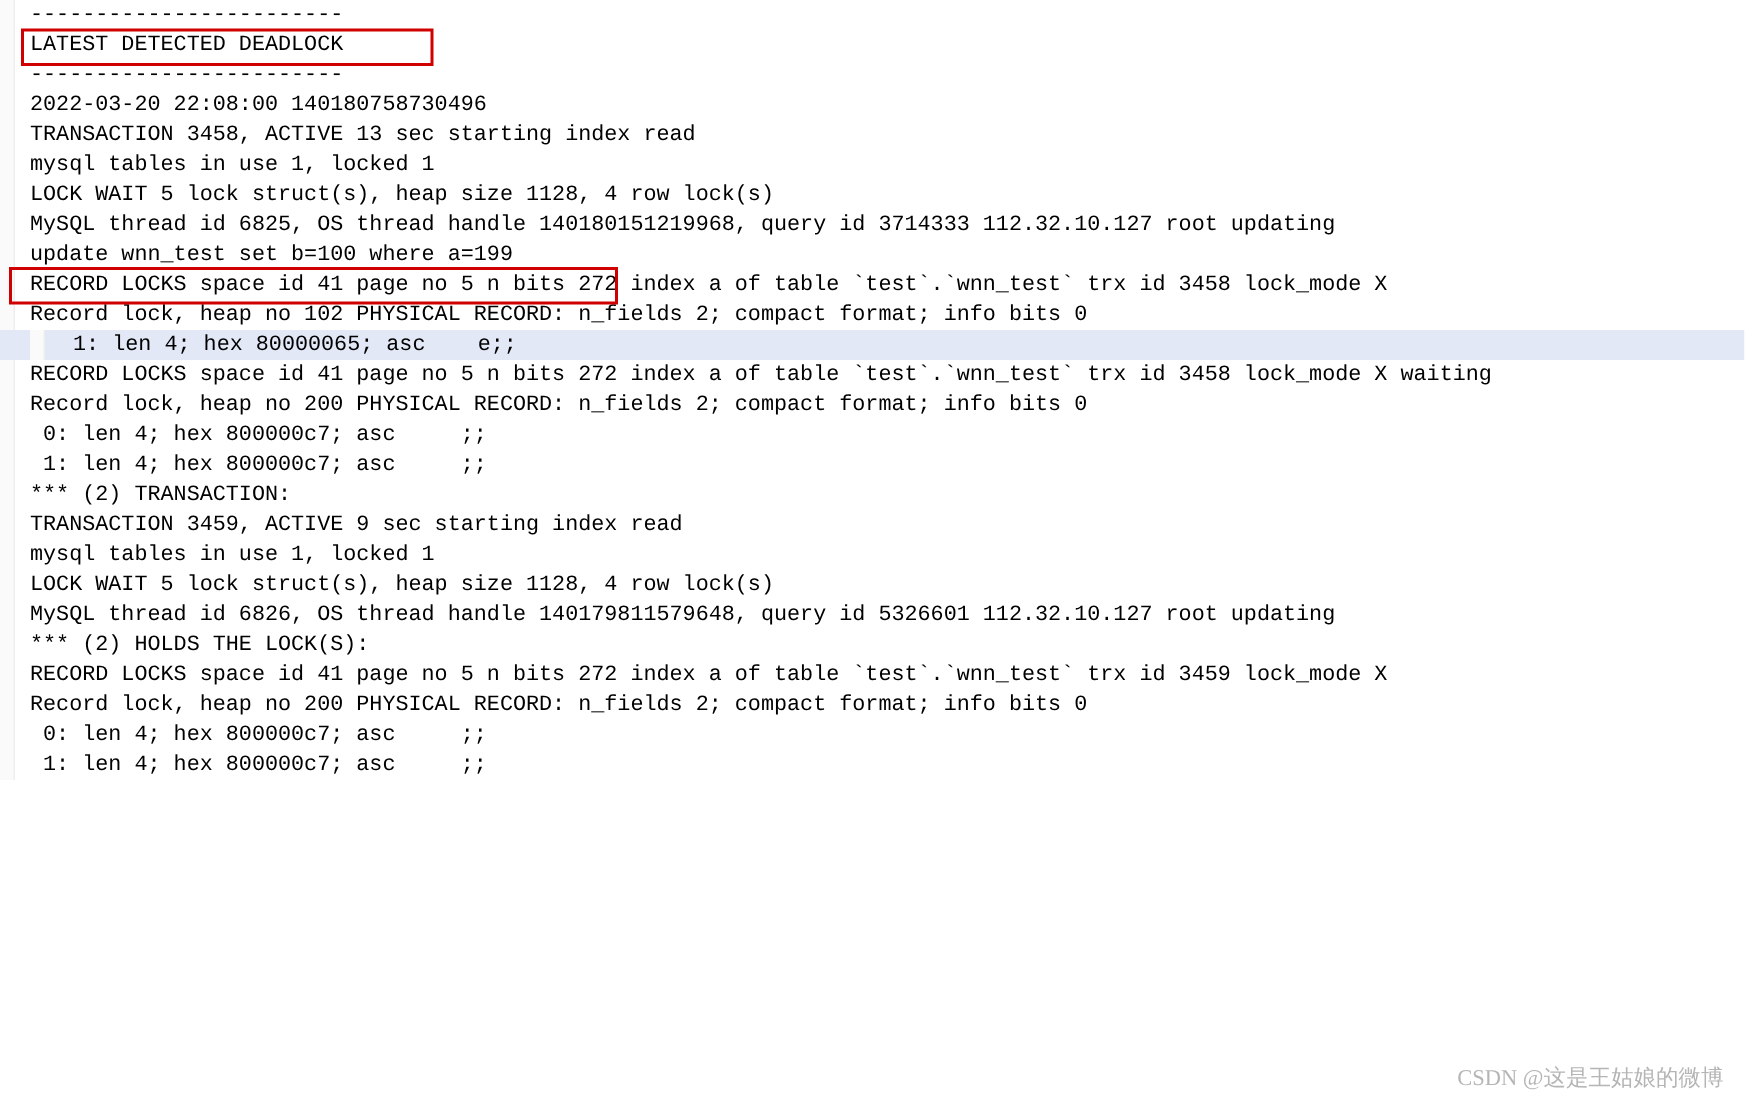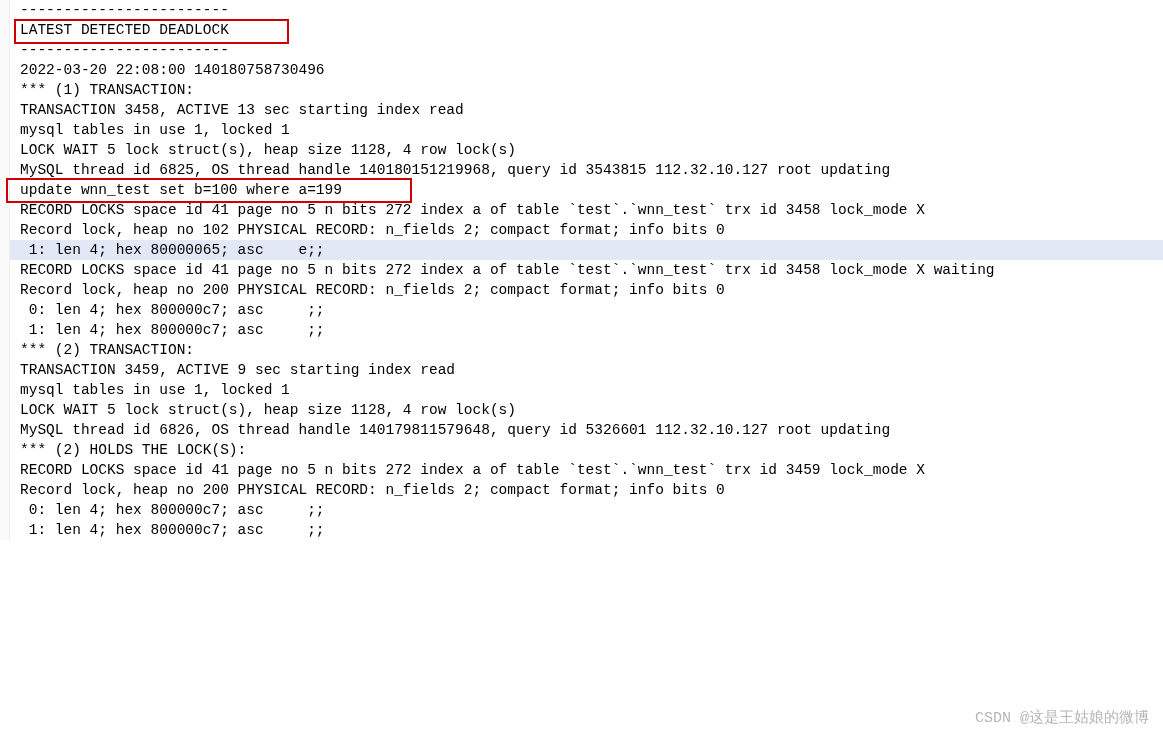--- a/index.html
+++ b/index.html
@@ -46,21 +46,21 @@
     left: 6px; top: 178px; width: 406px; height: 25px;
   }
   .box3 { 
     left: 6px; top: 599px; width: 406px; height: 25px;
   }
   .watermark {
     position: fixed;
     right: 14px;
     bottom: 6px;
     color: rgba(120,120,120,0.55);
-    font-family: Liberation Mono, monospace;
+    font-family: Liberation Serif, serif;
     font-size: 15px;
     pointer-events: none;
   }
   .code-container {
     padding-top: 0;
     position: relative;
   }
 </style>
 </head>
 <body>
@@ -81,55 +81,51 @@
       <div class="line-wrap">
         <span class="gutter"> </span>
         <span class="content">------------------------</span>
       </div>
       <div class="line-wrap">
         <span class="gutter"> </span>
         <span class="content">2022-03-20 22:08:00 140180758730496</span>
       </div>
       <div class="line-wrap">
         <span class="gutter"> </span>
-        <span class="content">*** (1) TRANSACTION:</span>
-      </div>
-      <div class="line-wrap">
-        <span class="gutter"> </span>
         <span class="content">TRANSACTION 3458, ACTIVE 13 sec starting index read</span>
       </div>
       <div class="line-wrap">
         <span class="gutter"> </span>
         <span class="content">mysql tables in use 1, locked 1</span>
       </div>
       <div class="line-wrap">
         <span class="gutter"> </span>
         <span class="content">LOCK WAIT 5 lock struct(s), heap size 1128, 4 row lock(s)</span>
       </div>
       <div class="line-wrap">
         <span class="gutter"> </span>
-        <span class="content">MySQL thread id 6825, OS thread handle 140180151219968, query id 3543815 112.32.10.127 root updating</span>
+        <span class="content">MySQL thread id 6825, OS thread handle 140180151219968, query id 3714333 112.32.10.127 root updating</span>
       </div>
       <div class="line-wrap">
         <span class="gutter"> </span>
         <span class="content">update wnn_test set b=100 where a=199</span>
       </div>
       <div class="line-wrap">
         <span class="gutter"> </span>
         <span class="content"></span>
       </div>
       <div class="line-wrap">
         <span class="gutter"> </span>
         <span class="content">RECORD LOCKS space id 41 page no 5 n bits 272 index a of table `test`.`wnn_test` trx id 3458 lock_mode X</span>
       </div>
       <div class="line-wrap">
         <span class="gutter"> </span>
         <span class="content">Record lock, heap no 102 PHYSICAL RECORD: n_fields 2; compact format; info bits 0</span>
       </div>
-      <div class="line-wrap" style="background: rgb(227, 232, 246);">
+      <div class="line-wrap" style="background: rgb(227, 232, 246); padding-left: 20px;">
         <span class="gutter"> </span>
         <span class="content highlight"> 1: len 4; hex 80000065; asc    e;;</span>
       </div>
       <div class="line-wrap">
         <span class="gutter"> </span>
         <span class="content"></span>
       </div>
       <div class="line-wrap">
         <span class="gutter"> </span>
         <span class="content"></span>

